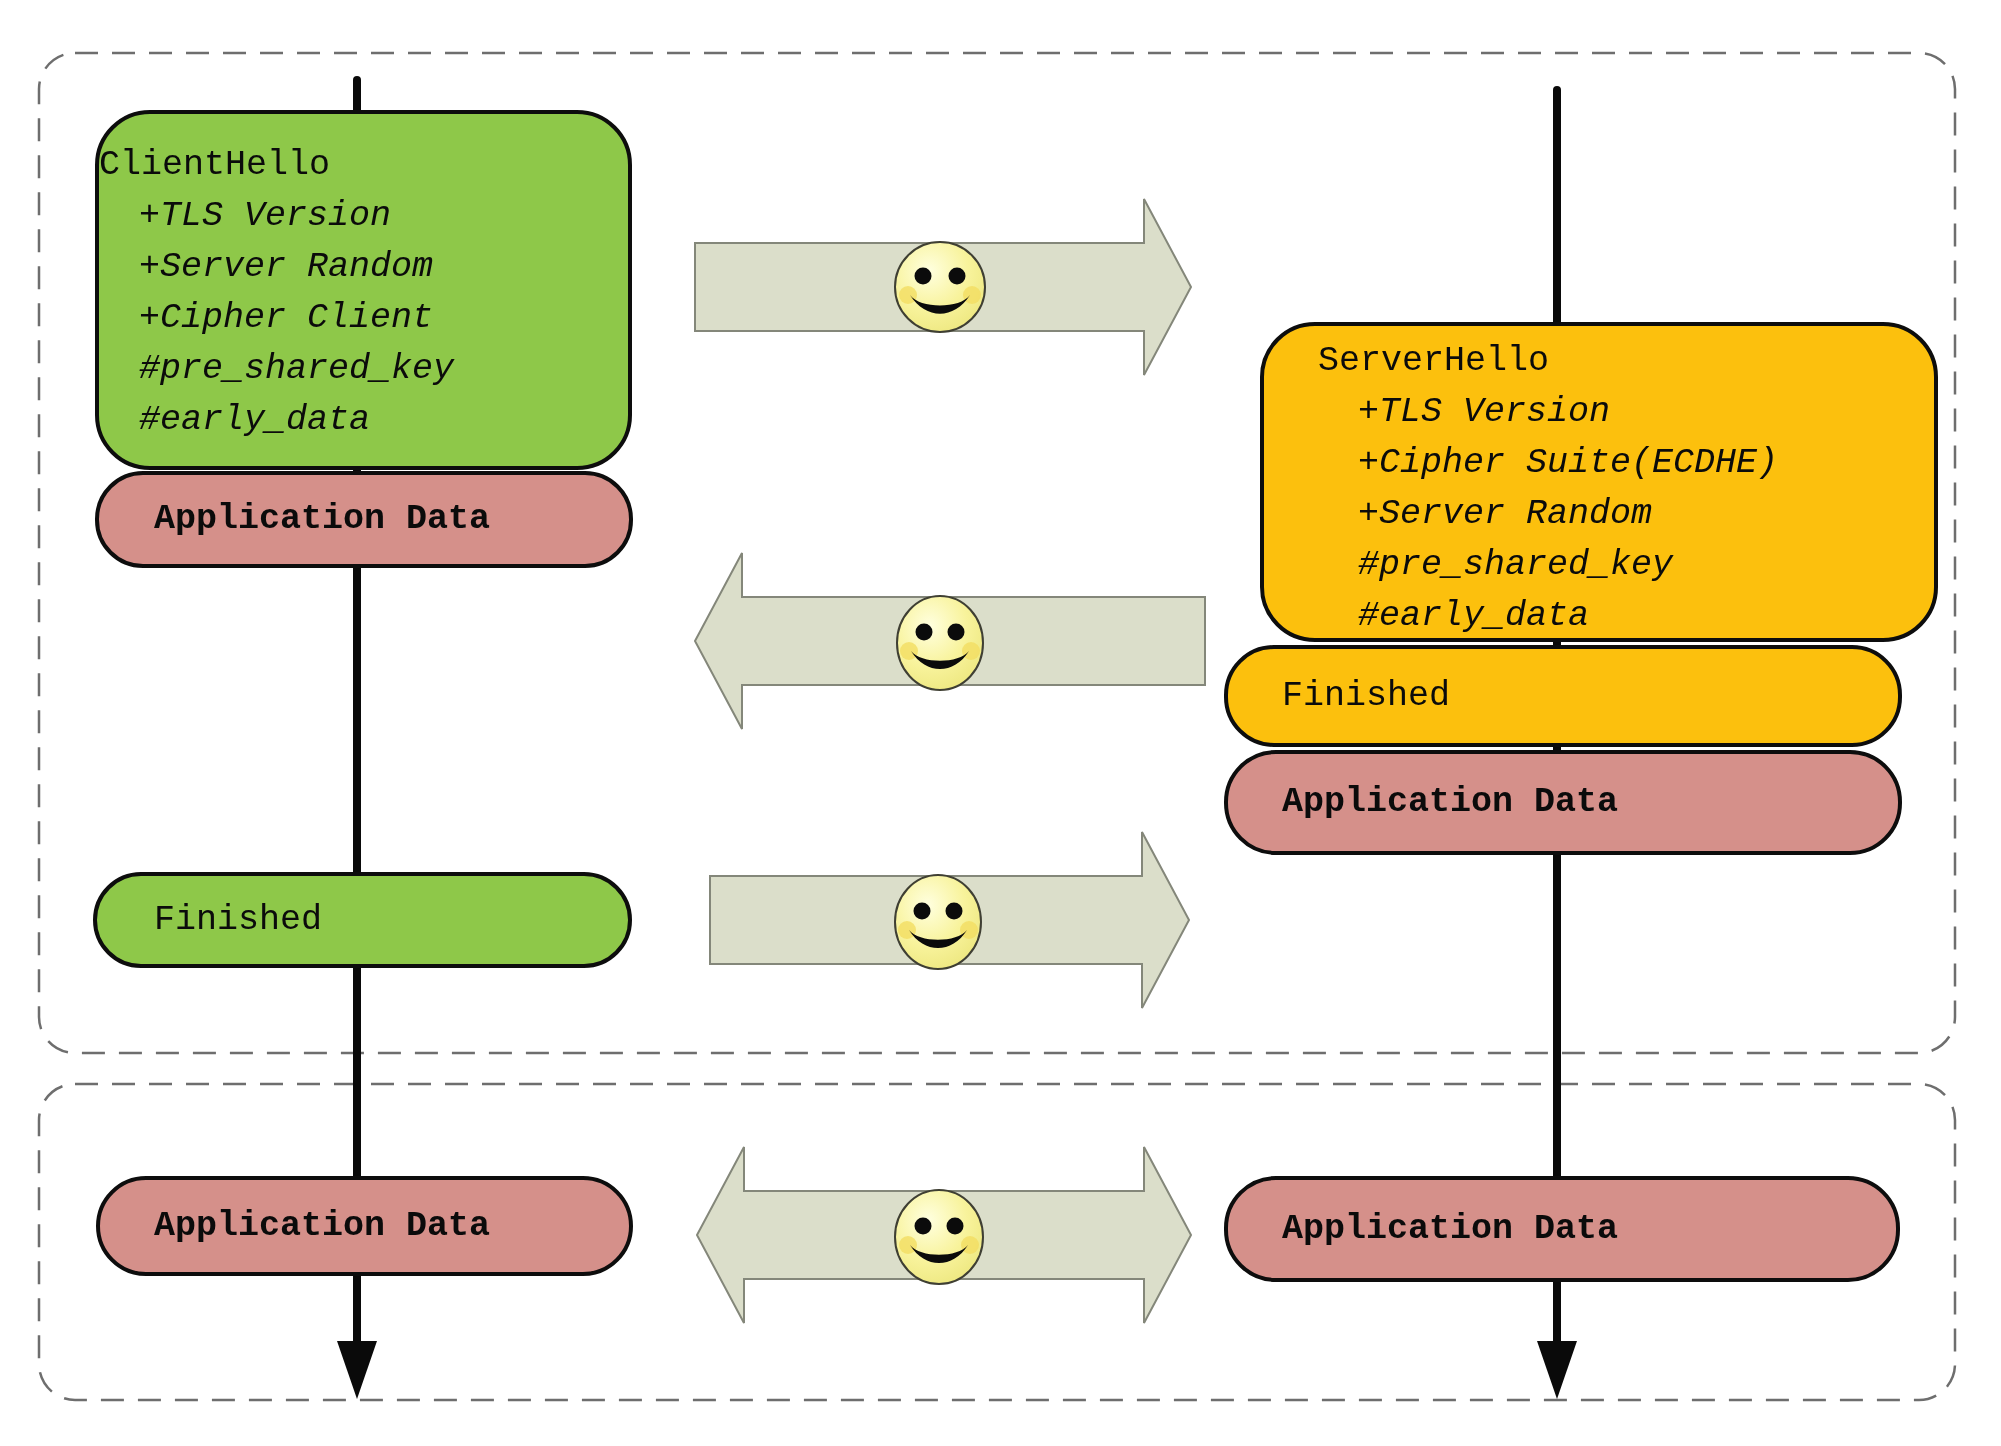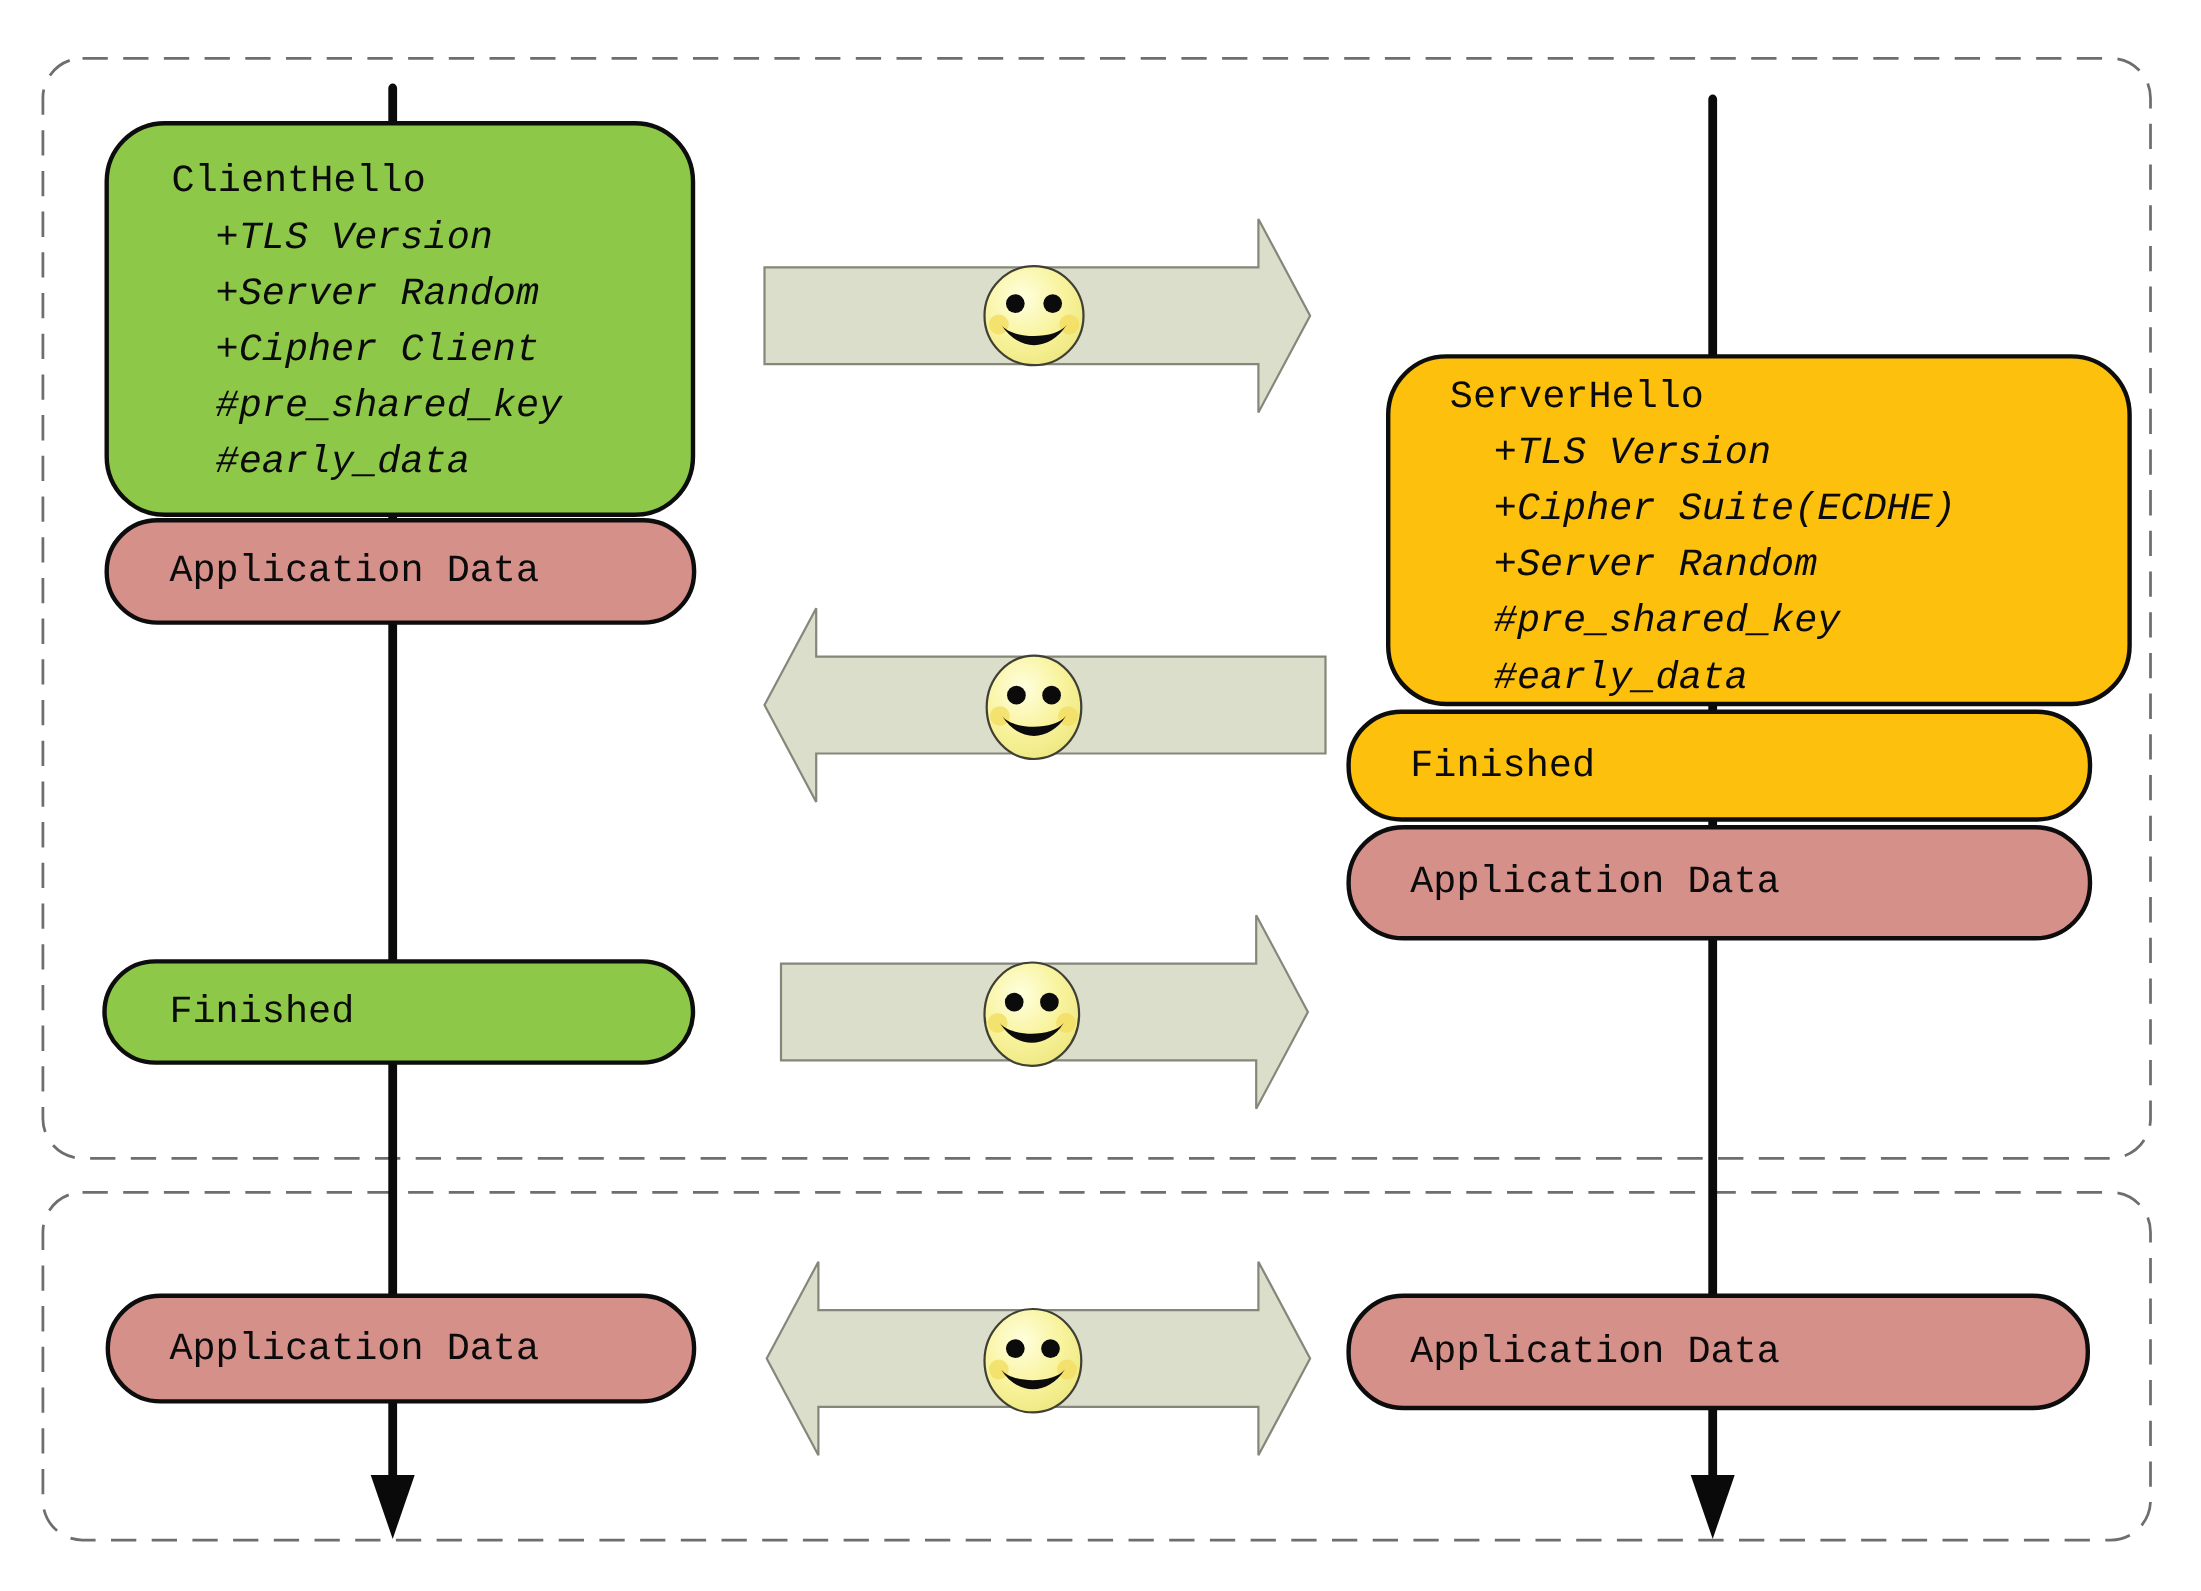--- a/index.html
+++ b/index.html
@@ -15,23 +15,23 @@
   .box{
     position:absolute;
     box-sizing:border-box;
     border:4px solid #0d0d0d;
     font-size:35px;
     line-height:51px;
     z-index:2;
   }
   .box.green{background:var(--client-fill,#8EC849);}
   .box.orange{background:var(--server-fill,#FCC00D);}
-  .box.pink{background:var(--appdata-fill,#D5908A);}
+  .box.pink{background:var(--appdata-fill,#D5908A);font-weight:bold;}
   .pill{display:flex;align-items:center;}
-  .msgbox{padding-top:26px;padding-left:57px;}
+  .msgbox{padding-top:26px;}
   .msgbox .item{margin-left:40px;font-style:italic;}
   
   .client-hello{left:95px;top:110px;width:537px;height:360px;border-radius:55px;}
   .client-appdata-top{left:95px;top:471px;width:538px;height:97px;border-radius:48px;padding-left:55px;}
   .client-finished{left:93px;top:872px;width:539px;height:96px;border-radius:48px;padding-left:57px;}
   .client-appdata-bottom{left:96px;top:1176px;width:537px;height:100px;border-radius:50px;padding-left:54px;}
   .server-hello{left:1224px;top:322px;width:678px;height:320px;border-radius:55px;padding-top:8px;padding-left:54px;margin-left:36px;}
   .server-finished{left:1224px;top:645px;width:678px;height:102px;border-radius:50px;padding-left:54px;}
   .server-appdata-top{left:1224px;top:750px;width:678px;height:105px;border-radius:52px;padding-left:54px;}
   .server-appdata-bottom{left:1224px;top:1176px;width:676px;height:106px;border-radius:52px;padding-left:54px;}

